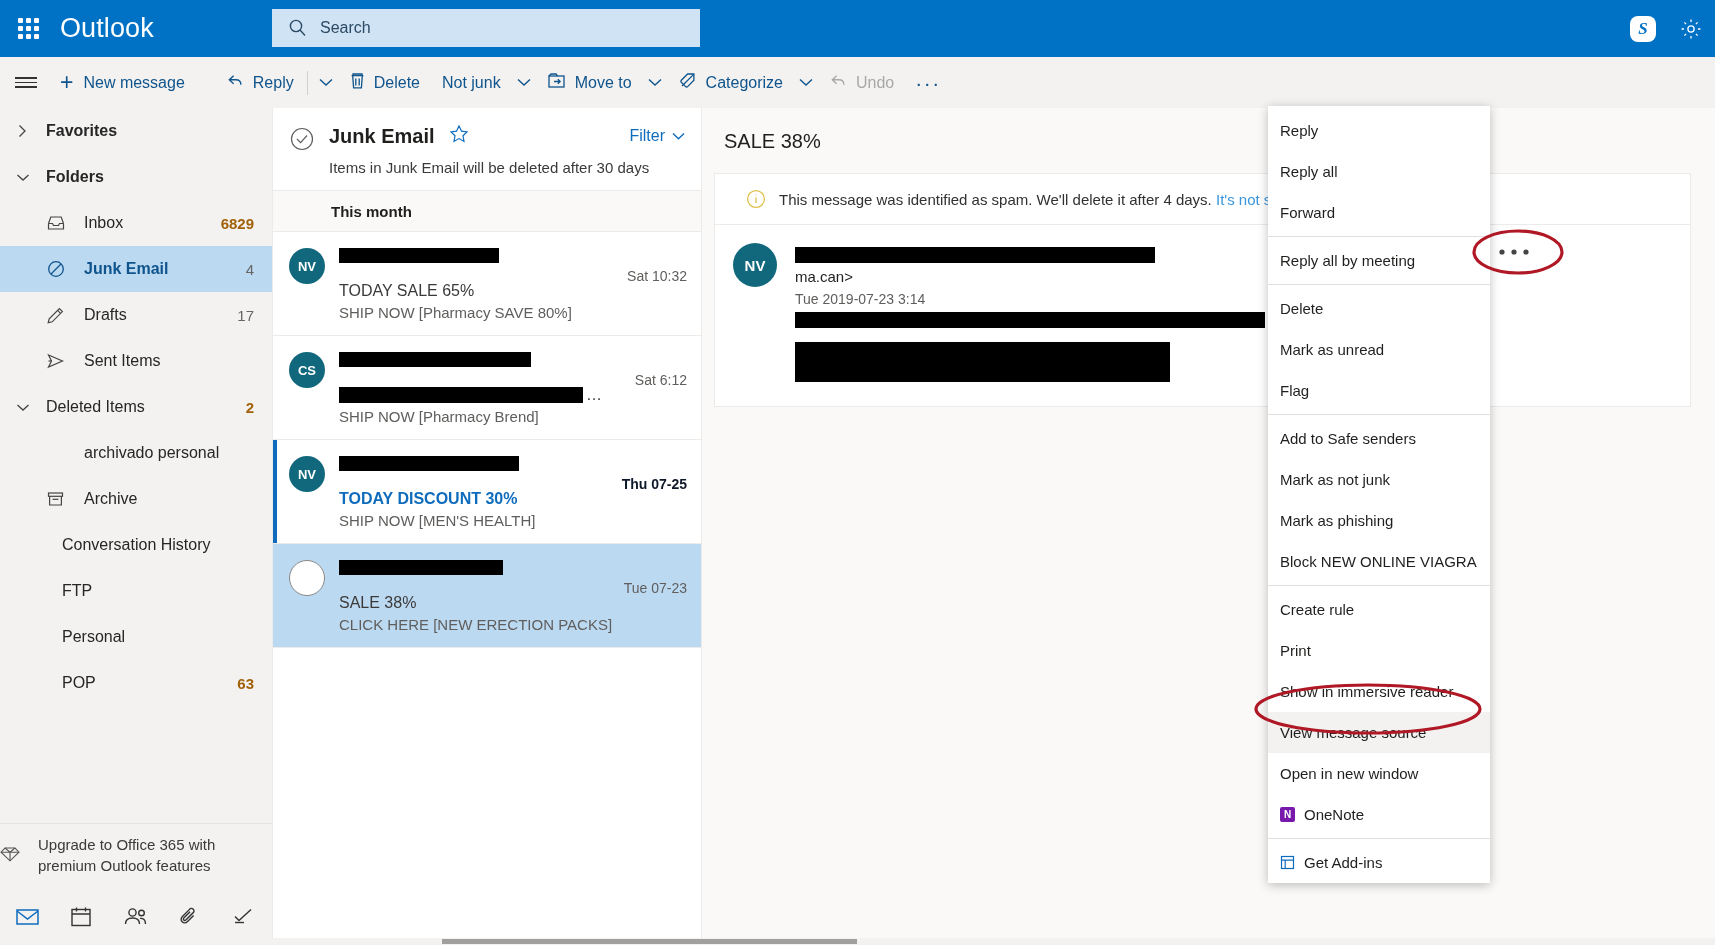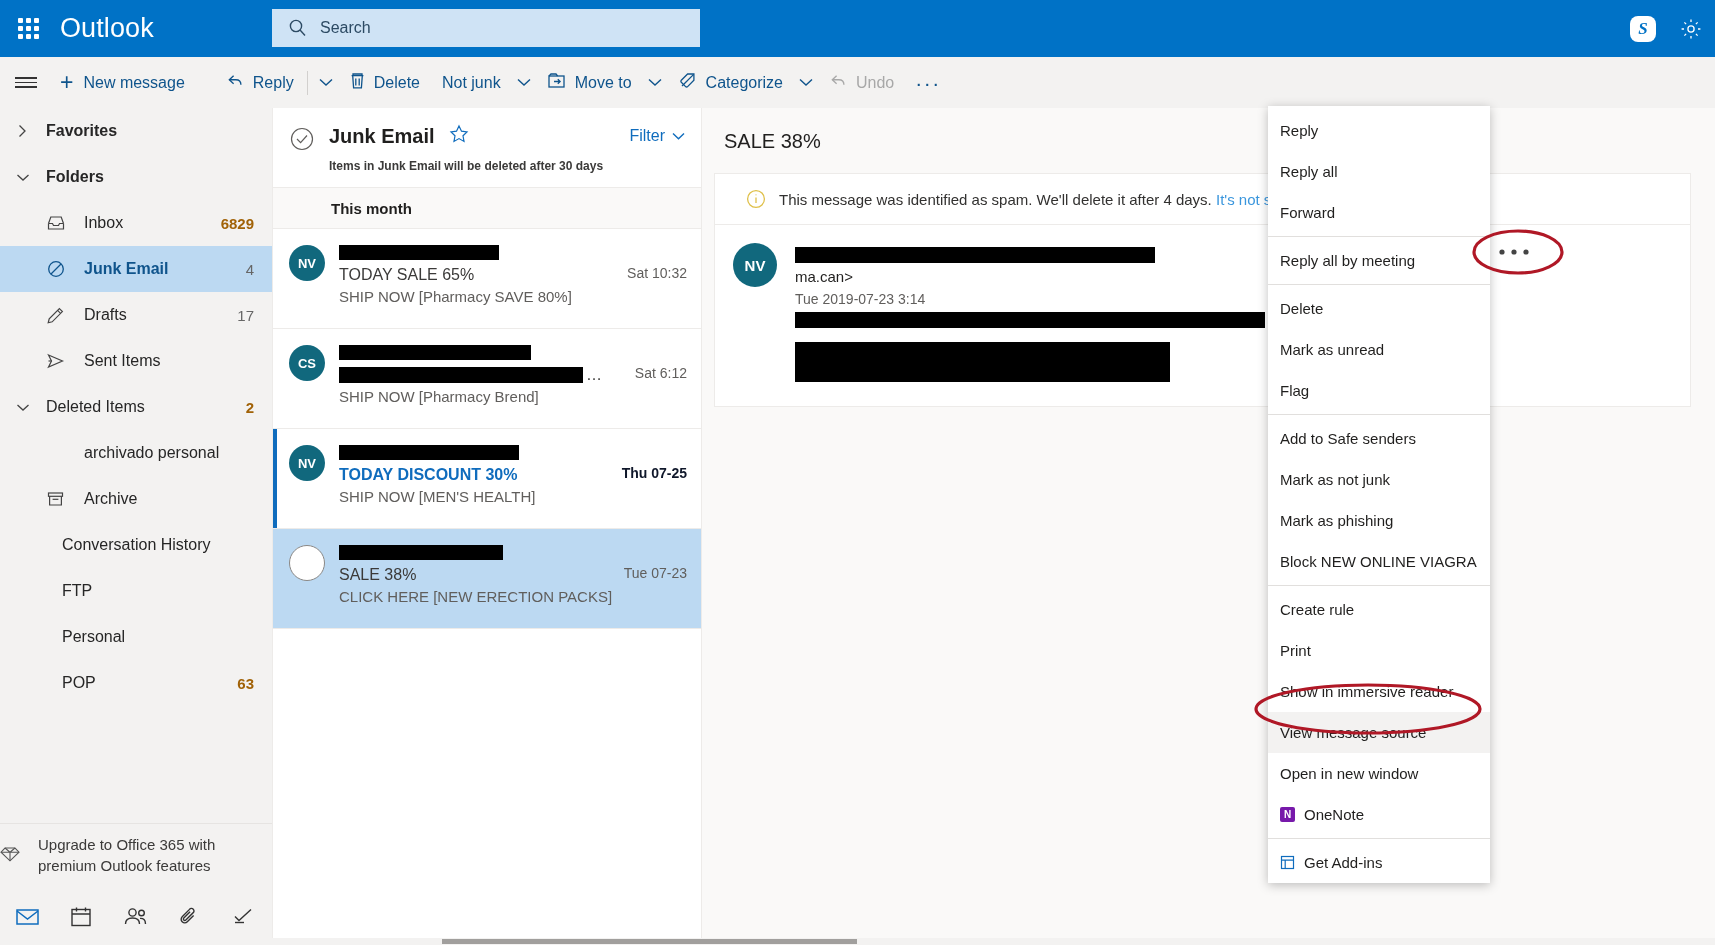--- a/index.html
+++ b/index.html
@@ -103,21 +103,21 @@
     background: #fff; border-left: 1px solid #edebe9; overflow: hidden;
   }
   .list-head { padding: 16px 16px 0 16px; display: flex; align-items: flex-start; }
   .sel-circle { width: 26px; height: 26px; flex: none; margin-right: 14px; margin-top: 2px; cursor: pointer; }
   .list-title-wrap { flex: 1; }
   .list-title-row { display: flex; align-items: center; }
   .list-title { font-size: 20px; font-weight: bold; color: #201f1e; }
   .star-ico { margin-left: 14px; cursor: pointer; }
   .filter-btn { margin-left: auto; color: #0f6cbd; font-size: 16px; display:flex; align-items:center; cursor: pointer; }
   .filter-btn .cv { margin-left: 7px; }
-  .list-sub { font-size: 12px; color: #3b3a39; margin-top: 11px; padding-bottom: 14px; font-weight: bold; }
+  .list-sub { font-size: 15px; color: #3b3a39; margin-top: 11px; padding-bottom: 14px; }
   .group-hdr {
     height: 42px; background: #faf9f8; border-top: 1px solid #edebe9; border-bottom: 1px solid #edebe9;
     display: flex; align-items: center; padding-left: 58px; font-size: 15px; font-weight: bold; color: #201f1e;
   }
   .msg {
     display: flex; padding: 14px 14px 14px 16px; border-bottom: 1px solid #edebe9;
     cursor: pointer; position: relative; min-height: 100px;
   }
   .msg.unreadbar::before {
     content:''; position:absolute; left:0; top:0; bottom:0; width:4px; background:#0f6cbd;
@@ -127,21 +127,21 @@
     width: 36px; height: 36px; border-radius: 50%; background: #11687d; color: #fff;
     display: flex; align-items: center; justify-content: center; font-size: 13px; font-weight: bold;
     flex: none; margin-right: 14px; margin-top: 2px;
   }
   .avatar.hollow {
     background: #fff; border: 1.5px solid #8a8886;
   }
   .msg-body { flex: 1; min-width: 0; }
   .redact { background: #000; height: 15px; display: inline-block; vertical-align: middle; }
   .msg-line1 { height: 19px; display:flex; align-items:center; }
-  .msg-line2 { font-size: 16px; color: #3b3a39; margin-top: 4px; display: flex; align-items: center; text-align: center; }
+  .msg-line2 { font-size: 16px; color: #3b3a39; margin-top: 17px; display: flex; align-items: center; text-align: center; }
   .msg-line2.blue { color: #0f6cbd; font-weight: bold; }
   .msg-line3 { font-size: 15px; color: #605e5c; margin-top: 4px; }
   .msg-date { font-size: 14px; color: #605e5c; flex: none; padding-left: 10px; align-self: flex-start; margin-top: 22px; }
   .msg-date.blue { color: #0f172a; font-weight: bold; }
 
   
   .reading {
     position: absolute; top: 108px; left: 701px; width: 1014px; height: 837px;
     background: #faf9f8; border-left: 1px solid #edebe9;
   }

